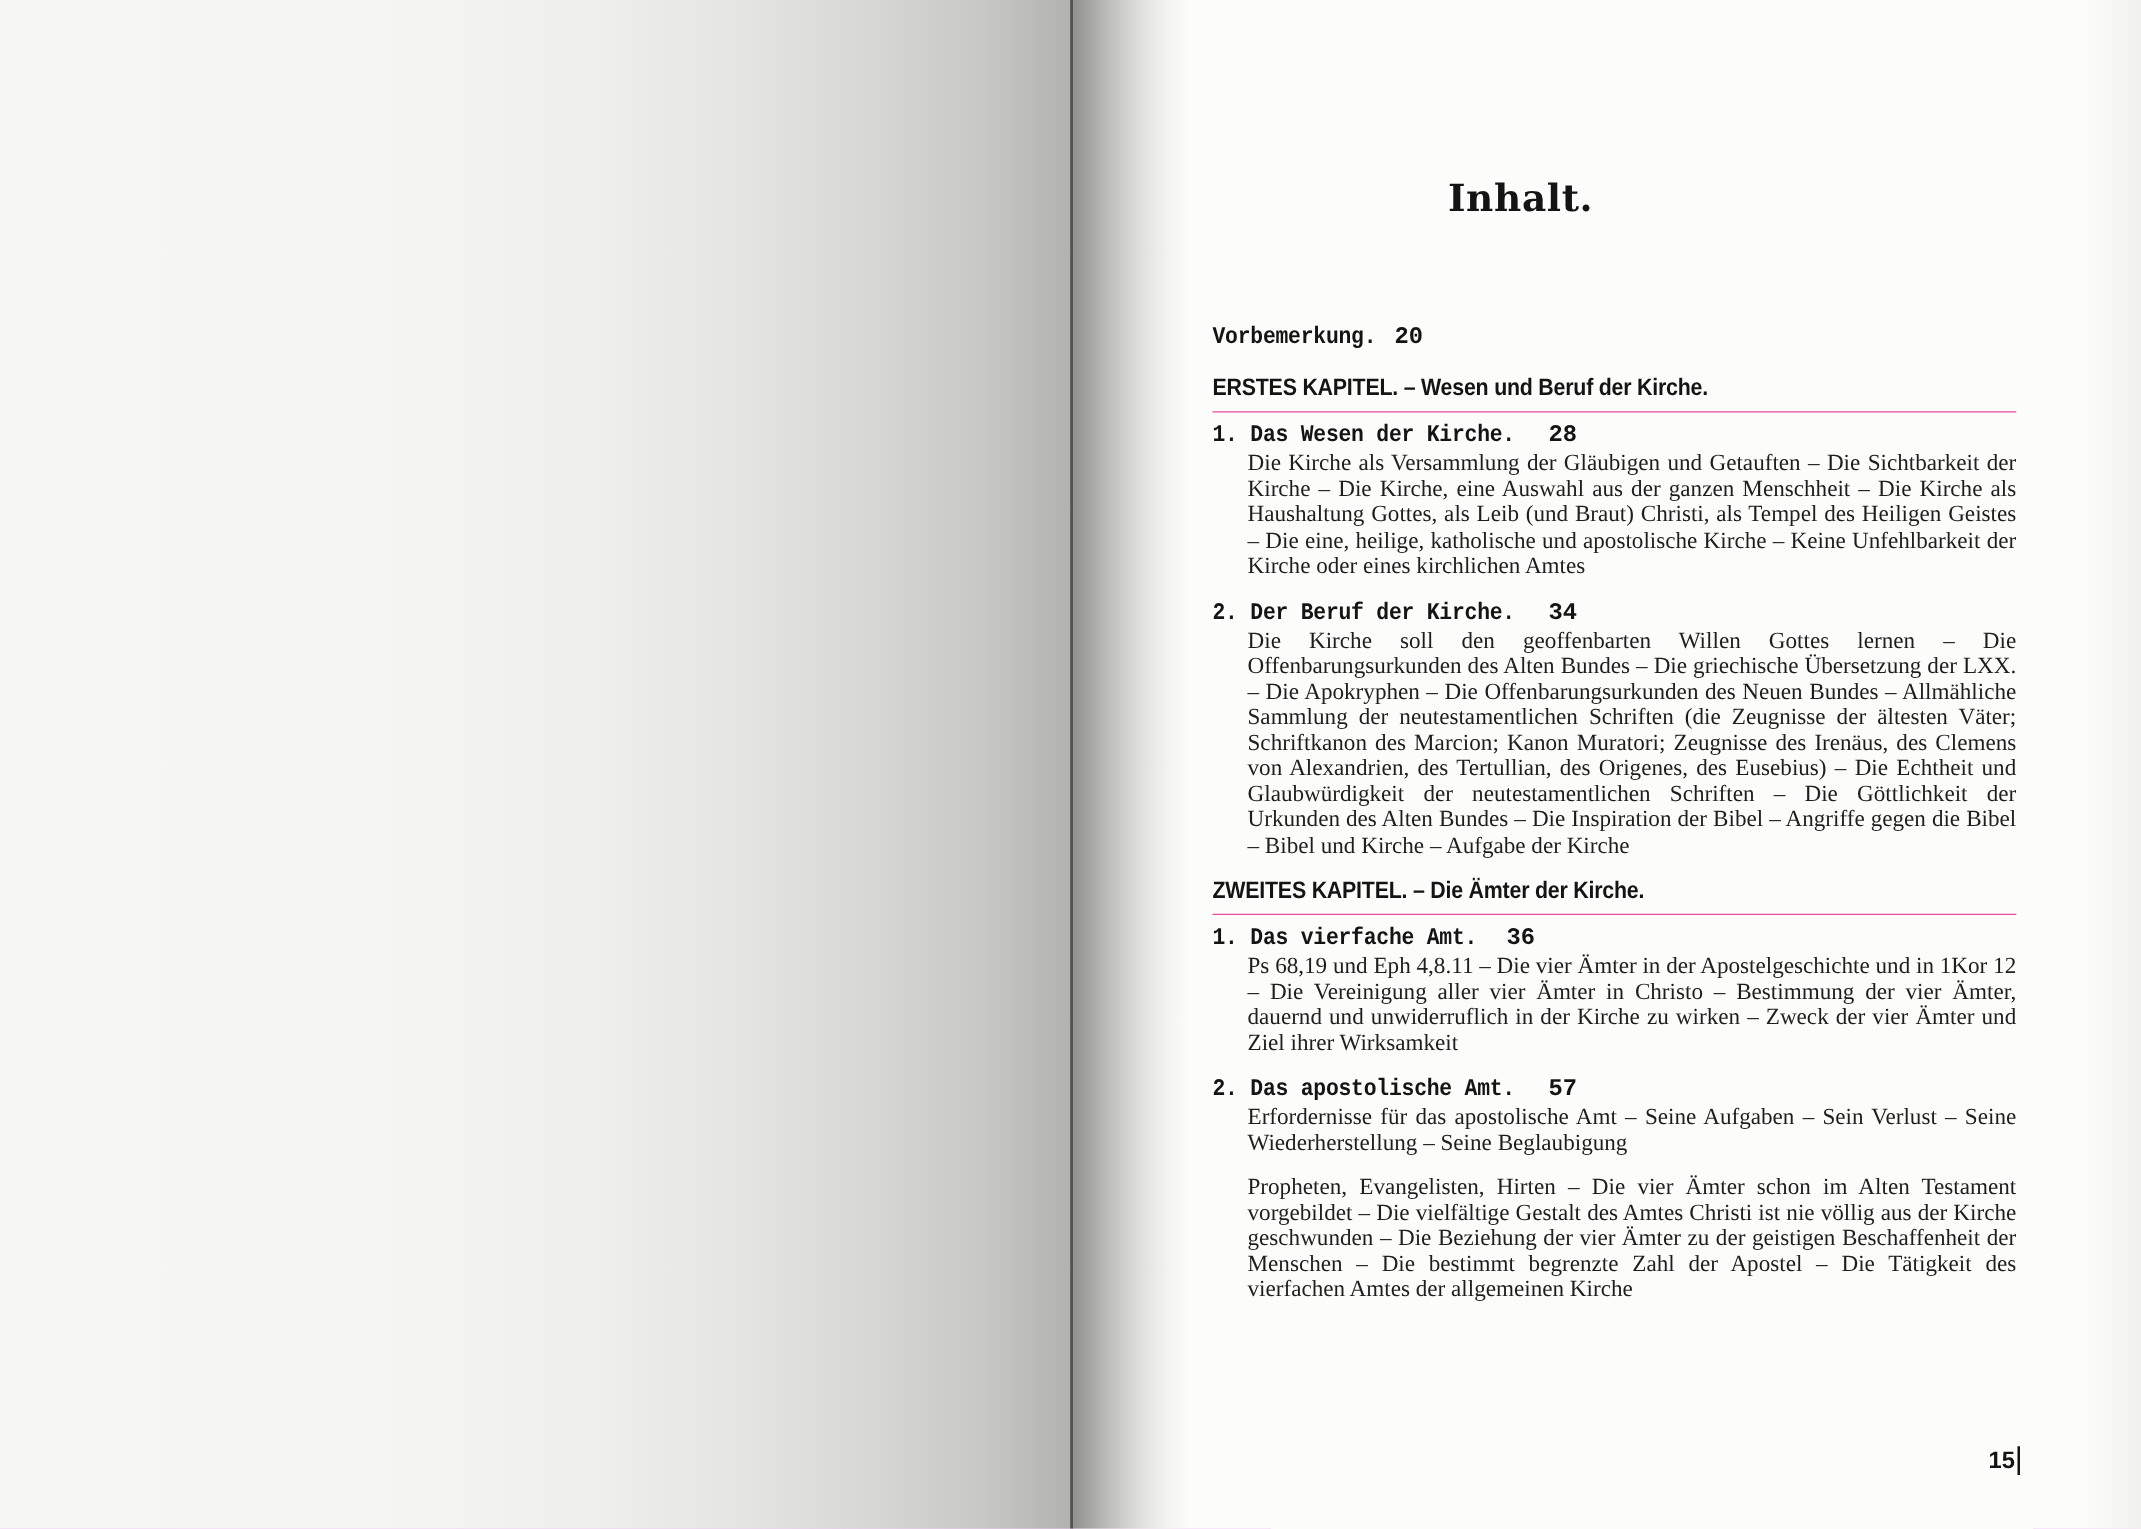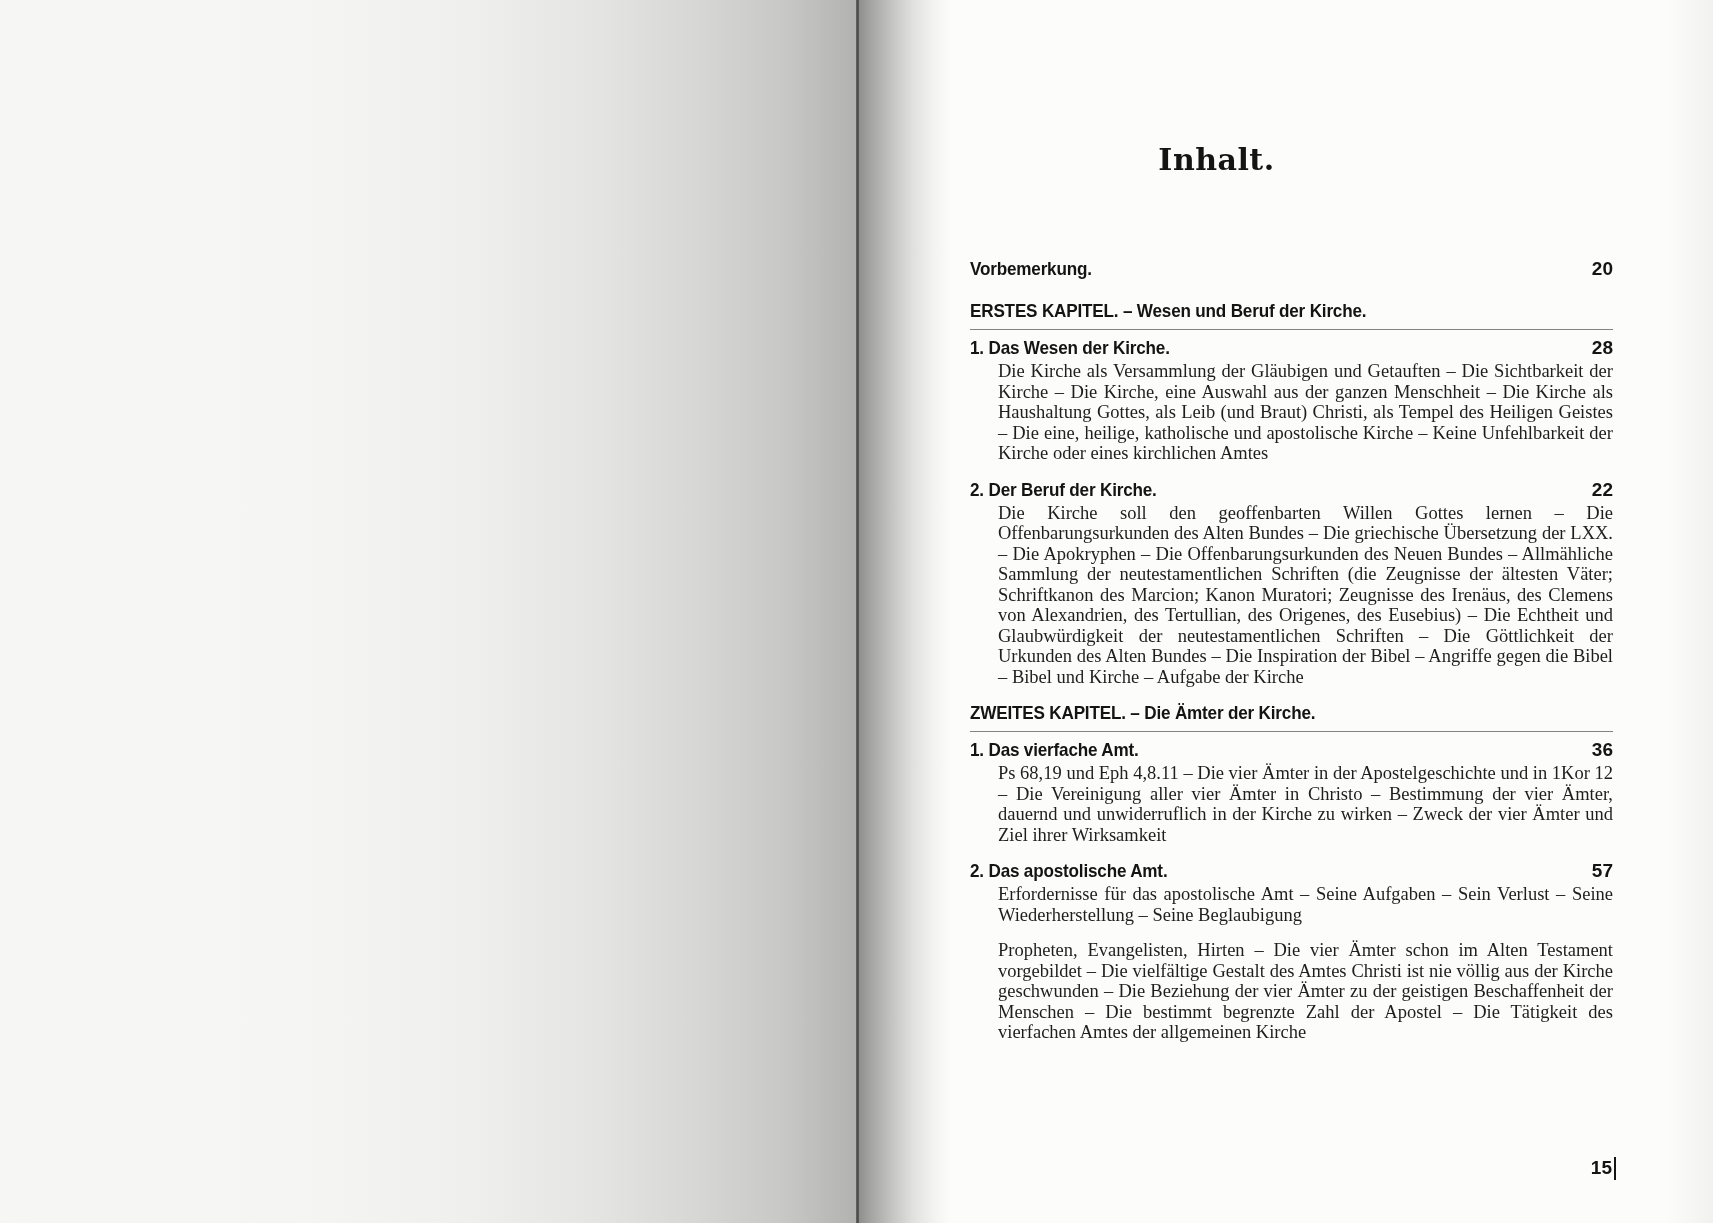--- a/index.html
+++ b/index.html
@@ -47,22 +47,22 @@
     padding-right:150px;
     font-family:"DejaVu Serif", serif;
     font-weight:bold;
     font-size:30px;line-height:36px;
     text-align:center;
     color:#141414;
     letter-spacing:.5px;
   }
   .toc{margin-top:80px;}
   .row{
-    display:flex;justify-content:space-between;align-items:baseline;
-    font-family:Liberation Sans, sans-serif;
+    display:flex;align-items:baseline;
+    font-family:Liberation Mono, monospace;
     font-weight:bold;font-size:19px;line-height:22px;
     color:#141414;
   }
   .row .lbl{
     display:inline-block;
     transform:scaleX(0.9);transform-origin:0 50%;
     white-space:nowrap;
     letter-spacing:-0.2px;
   }
   .row .pg{font-size:19px;}
@@ -91,21 +91,21 @@
     color:#1e1e1e;
   }
   .chapter + .chapter{margin-top:15px;}
 
   .folio{
     position:absolute;left:970px;top:1157px;width:646px;
     text-align:right;
     font-family:"Liberation Sans", sans-serif;
     font-weight:bold;font-size:19px;line-height:22px;
     color:#141414;
-    display:flex;justify-content:flex-end;
+    display:flex;justify-content:flex-end;align-items:center;
   }
   .folio .bar{
     display:inline-block;width:2px;height:23px;background:#141414;margin-left:2px;
   }
 </style>
 </head>
 <body>
 
 <div class="spread">
   <div class="left-page"></div>
@@ -133,21 +133,21 @@
           <div class="row">
             <span class="lbl">1. Das Wesen der Kirche.</span>
             <span class="pg">28</span>
           </div>
           <p class="summary">Die Kirche als Versammlung der Gläubigen und Getauften – Die Sichtbarkeit der Kirche – Die Kirche, eine Auswahl aus der ganzen Menschheit – Die Kirche als Haushaltung Gottes, als Leib (und Braut) Christi, als Tempel des Heiligen Geistes – Die eine, heilige, katholische und apostolische Kirche – Keine Unfehlbarkeit der Kirche oder eines kirchlichen Amtes</p>
         </div>
 
         <div class="entry">
           <div class="row">
             <span class="lbl">2. Der Beruf der Kirche.</span>
-            <span class="pg">22</span>
+            <span class="pg">34</span>
           </div>
           <p class="summary">Die Kirche soll den geoffenbarten Willen Gottes lernen – Die Offenbarungsurkunden des Alten Bundes – Die griechische Übersetzung der LXX. – Die Apokryphen – Die Offenbarungsurkunden des Neuen Bundes – Allmähliche Sammlung der neutestamentlichen Schriften (die Zeugnisse der ältesten Väter; Schriftkanon des Marcion; Kanon Muratori; Zeugnisse des Irenäus, des Clemens von Alexandrien, des Tertullian, des Origenes, des Eusebius) – Die Echtheit und Glaubwürdigkeit der neutestamentlichen Schriften – Die Göttlichkeit der Urkunden des Alten Bundes – Die Inspiration der Bibel – Angriffe gegen die Bibel – Bibel und Kirche – Aufgabe der Kirche</p>
         </div>
       </div>
 
       <div class="chapter">
         <div class="chapter-head">
           <span class="lbl">ZWEITES KAPITEL. – Die Ämter der Kirche.</span>
         </div>
 

